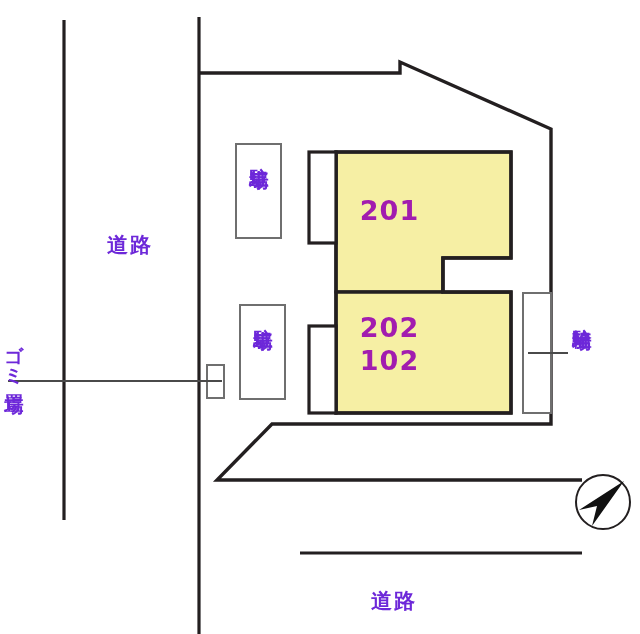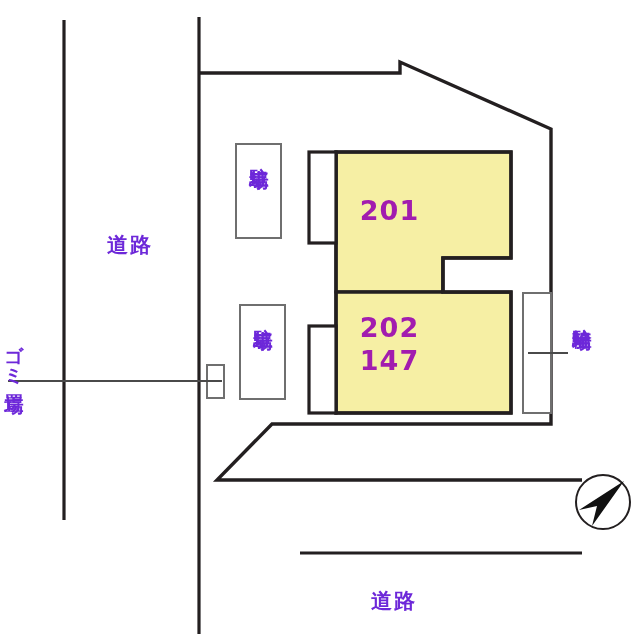--- a/index.html
+++ b/index.html
@@ -138,16 +138,16 @@
   <div class="lbl lbl-vert facility-label" style="left:572px; top:313px;">駐輪場</div>
 
   <div class="lbl lbl-vert trash-label" style="left:4px; top:332px;">ゴミ置場</div>
 
   <div class="unit-label" style="left:336px; top:195px; width:107px;">
     <span>201</span>
   </div>
 
   <div class="unit-label" style="left:336px; top:312px; width:107px;">
     <span>202</span>
-    <span>147</span>
+    <span>102</span>
   </div>
 
 </div>
 
 </body></html>

